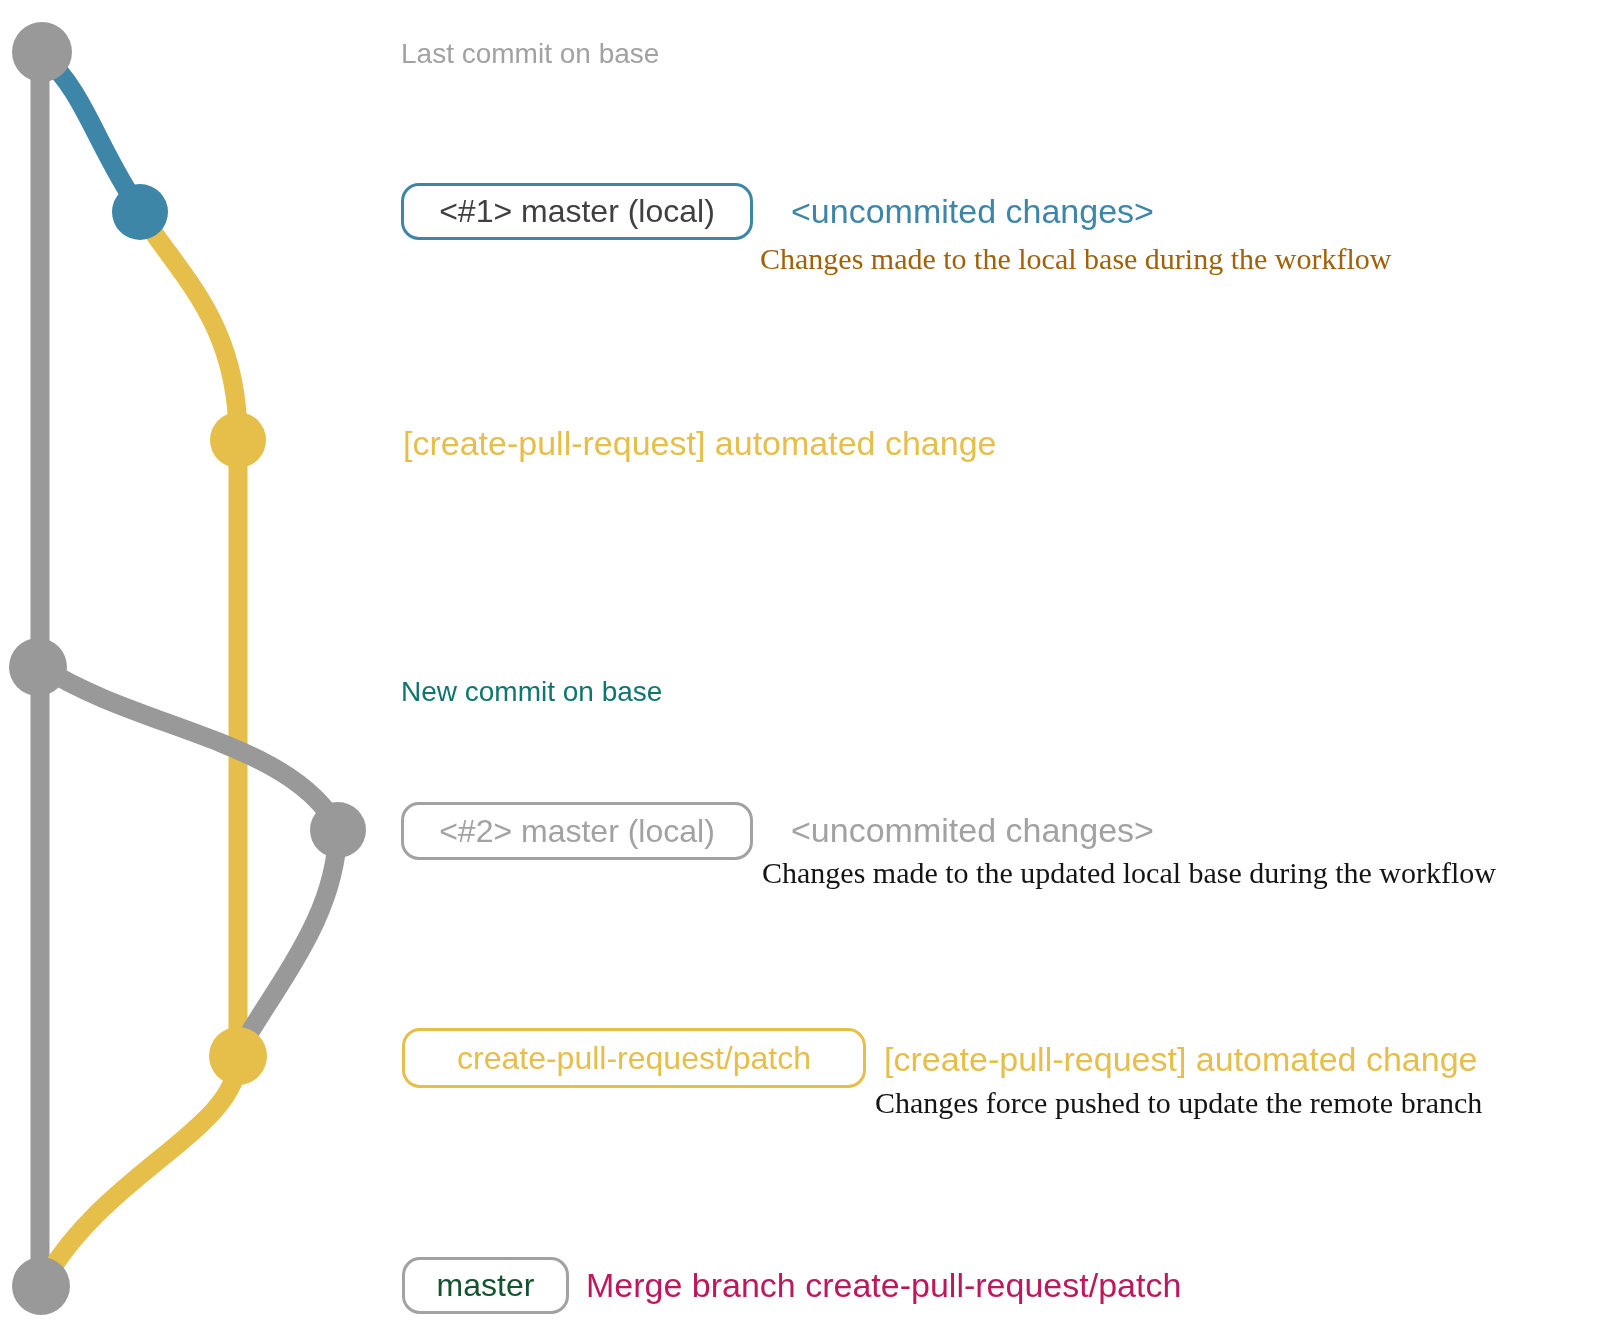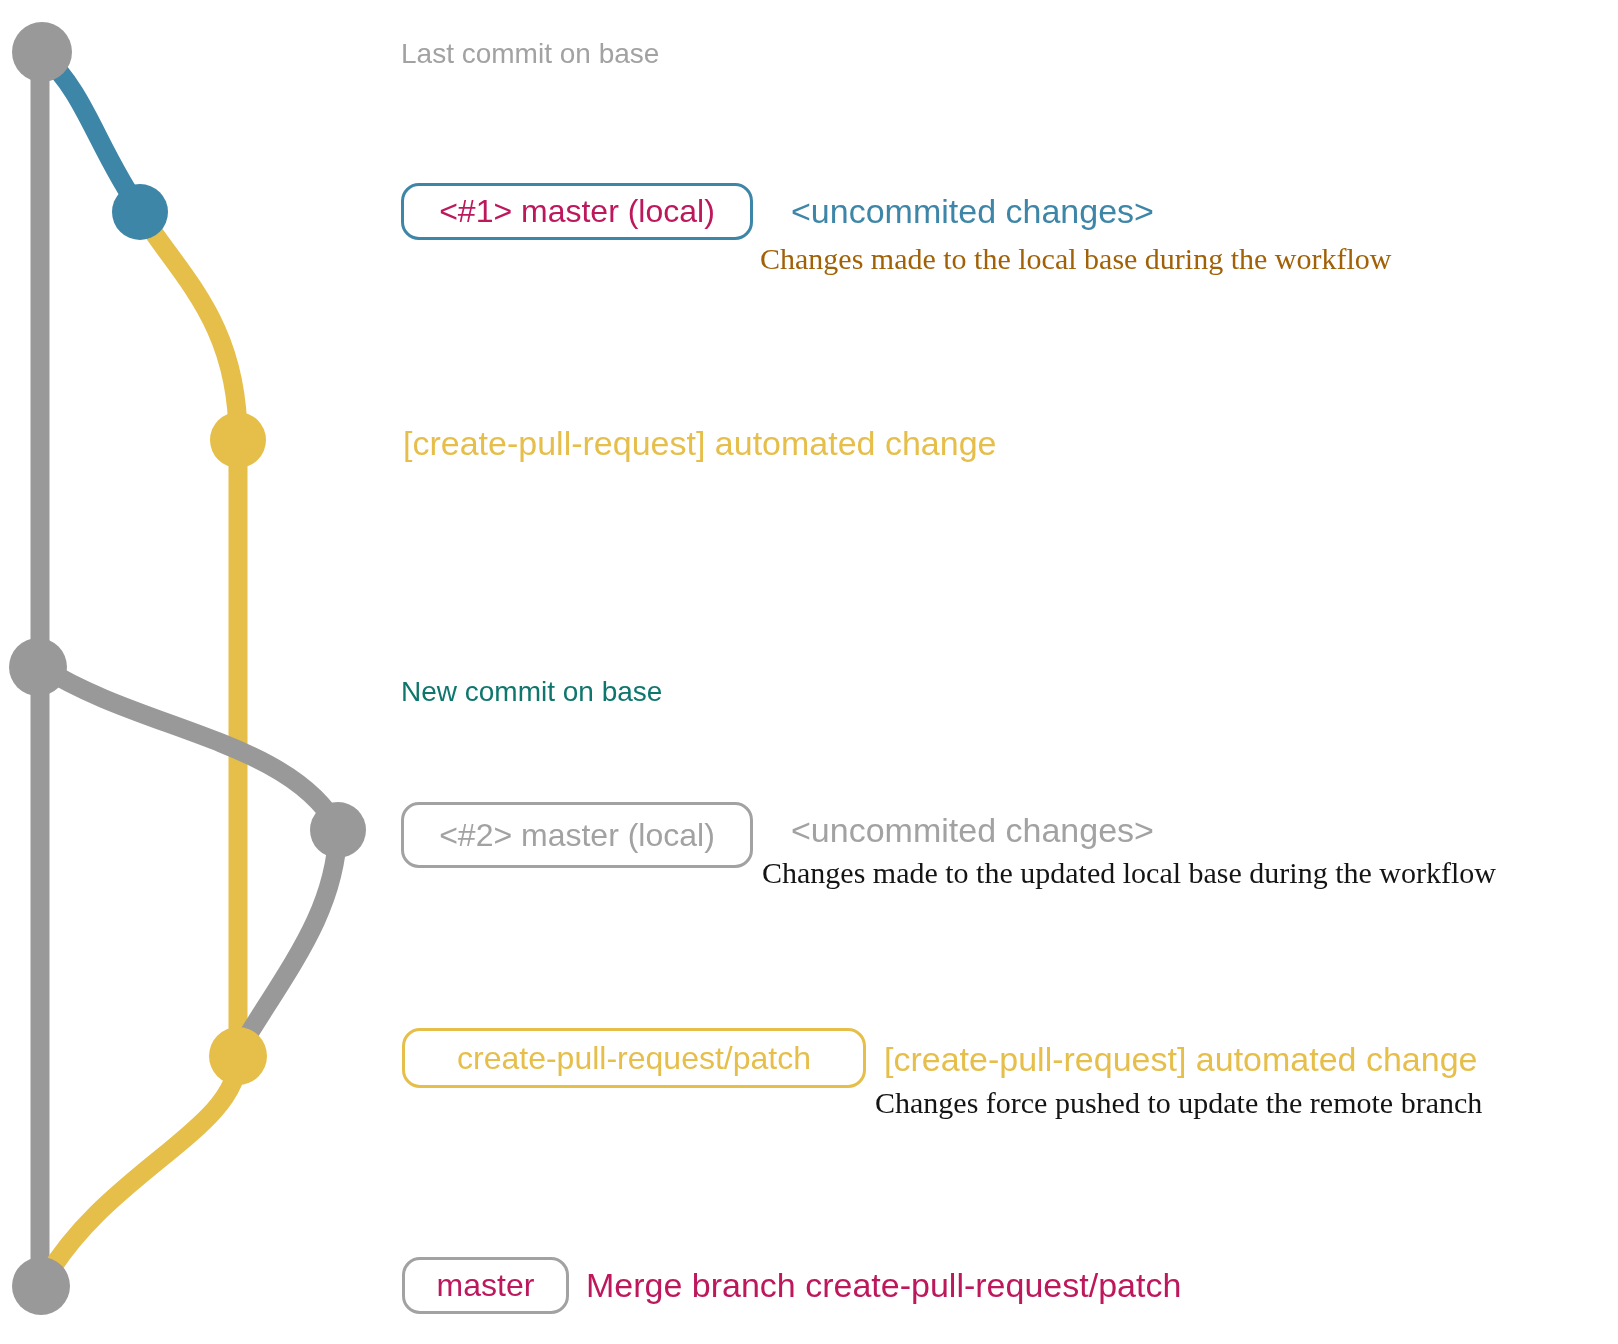--- a/index.html
+++ b/index.html
@@ -76,39 +76,39 @@
     <circle cx="238" cy="440" r="28" fill="#e6be4a"></circle>
     <circle cx="38" cy="667" r="29" fill="#999999"></circle>
     <circle cx="338" cy="830" r="28" fill="#999999"></circle>
     <circle cx="238" cy="1056" r="29" fill="#e6be4a"></circle>
     <circle cx="41" cy="1286" r="29" fill="#999999"></circle>
   </svg>
 
   <div class="abs heading" style="left: 401px; top: 34px; color: rgb(162, 162, 162);">Last commit on base</div>
 
   <div class="abs badge" style="left: 401px; top: 183px; width: 352px; height: 57px; border-color: rgb(62, 134, 168);">
-    <span style="color: #be185d;">&lt;#1&gt; master (local)</span>
+    <span style="color: #404040;">&lt;#1&gt; master (local)</span>
   </div>
   <div class="abs commit-msg" style="left: 791px; top: 192px; color: rgb(62, 134, 168);">&lt;uncommited changes&gt;</div>
   <div class="abs desc" style="left: 760px; top: 242px; color: #a16207;">Changes made to the local base during the workflow</div>
 
   <div class="abs commit-msg" style="left: 403px; top: 424px; color: rgb(230, 190, 74);">[create-pull-request] automated change</div>
 
   <div class="abs heading" style="left: 401px; top: 672px; color: #0f766e;">New commit on base</div>
 
-  <div class="abs badge" style="left: 401px; top: 802px; width: 352px; height: 66px; border-color: rgb(162, 162, 162);">
+  <div class="abs badge" style="left: 401px; top: 802px; width: 352px; height: 58px; border-color: rgb(162, 162, 162);">
     <span style="color: rgb(162, 162, 162);">&lt;#2&gt; master (local)</span>
   </div>
   <div class="abs commit-msg" style="left: 791px; top: 811px; color: rgb(162, 162, 162);">&lt;uncommited changes&gt;</div>
   <div class="abs desc" style="left: 762px; top: 856px; color: rgb(20, 20, 20);">Changes made to the updated local base during the workflow</div>
 
   <div class="abs badge" style="left: 402px; top: 1028px; width: 464px; height: 60px; border-color: rgb(230, 190, 74);">
     <span style="color: rgb(230, 190, 74);">create-pull-request/patch</span>
   </div>
   <div class="abs commit-msg" style="left: 884px; top: 1040px; color: rgb(230, 190, 74);">[create-pull-request] automated change</div>
   <div class="abs desc" style="left: 875px; top: 1086px; color: rgb(20, 20, 20);">Changes force pushed to update the remote branch</div>
 
   <div class="abs badge" style="left: 402px; top: 1257px; width: 167px; height: 57px; border-color: rgb(162, 162, 162);">
-    <span style="color: #be185d;">master</span>
+    <span style="color: #14532d;">master</span>
   </div>
   <div class="abs commit-msg" style="left: 586px; top: 1266px; color: #be185d;">Merge branch create-pull-request/patch</div>
 
 </div>
 
 </body></html>

